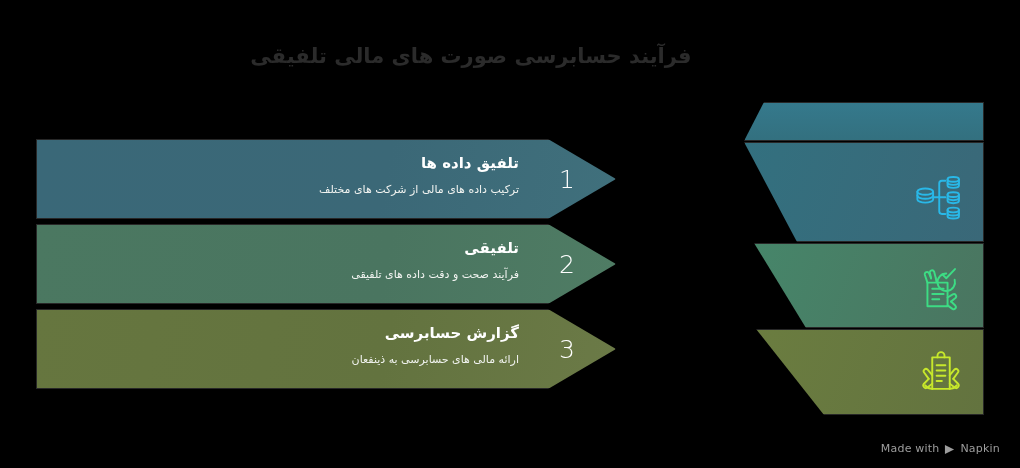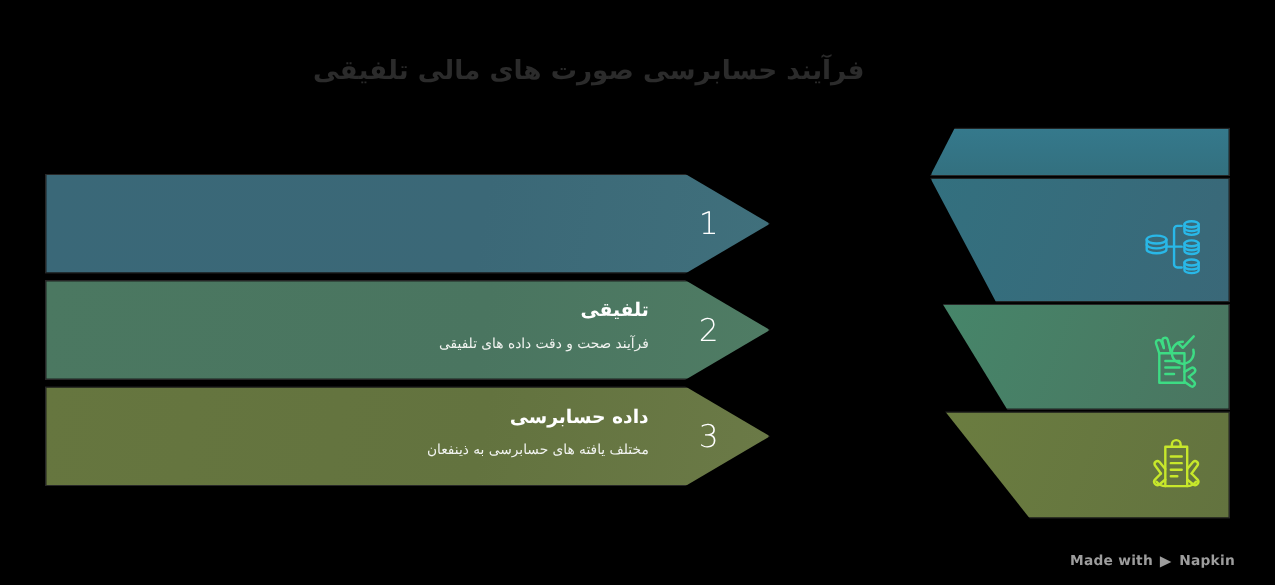--- a/index.html
+++ b/index.html
@@ -138,61 +138,65 @@
     height: 56px;
     display: block;
   }
   .band-1 .band-icon { top: 54%; }
   .band-2 .band-icon { top: 52%; }
   .band-3 .band-icon { top: 52%; }
 
   
   .watermark {
     position: absolute;
-    right: 32px;
+    right: 20px;
     bottom: 13px;
     display: flex;
     align-items: flex-end;
     gap: 5px;
     direction: ltr;
     color: #9d9d9d;
     font-size: 11px;
-    font-weight: bold;
+    font-weight: normal;
     letter-spacing: 0.2px;
   }
   .watermark .logo-mark {
     display: inline-block;
     width: 11px;
     height: 11px;
   }
 </style>
 </head>
 <body>
 
 <div class="page-title">فرآیند حسابرسی صورت های مالی تلفیقی</div>
 
 <div class="steps">
 
   <div class="step step-1">
     <div class="step-num">1</div>
+    <div class="step-text">
+      <p class="step-title">تلفیق داده ها</p>
+      <p class="step-sub">ترکیب داده های مالی از شرکت های مختلف</p>
+    </div>
   </div>
 
   <div class="step step-2">
     <div class="step-num">2</div>
     <div class="step-text">
       <p class="step-title">تلفیقی</p>
       <p class="step-sub">فرآیند صحت و دقت داده های تلفیقی</p>
     </div>
   </div>
 
   <div class="step step-3">
     <div class="step-num">3</div>
     <div class="step-text">
-      <p class="step-title">داده حسابرسی</p>
-      <p class="step-sub">مختلف یافته های حسابرسی به ذینفعان</p>
+      <p class="step-title">گزارش حسابرسی</p>
+      <p class="step-sub">ارائه مالی های حسابرسی به ذینفعان</p>
     </div>
   </div>
 
 </div>
 
 <div class="funnel">
 
   <div class="band band-cap"></div>
 
   <div class="band band-1">

